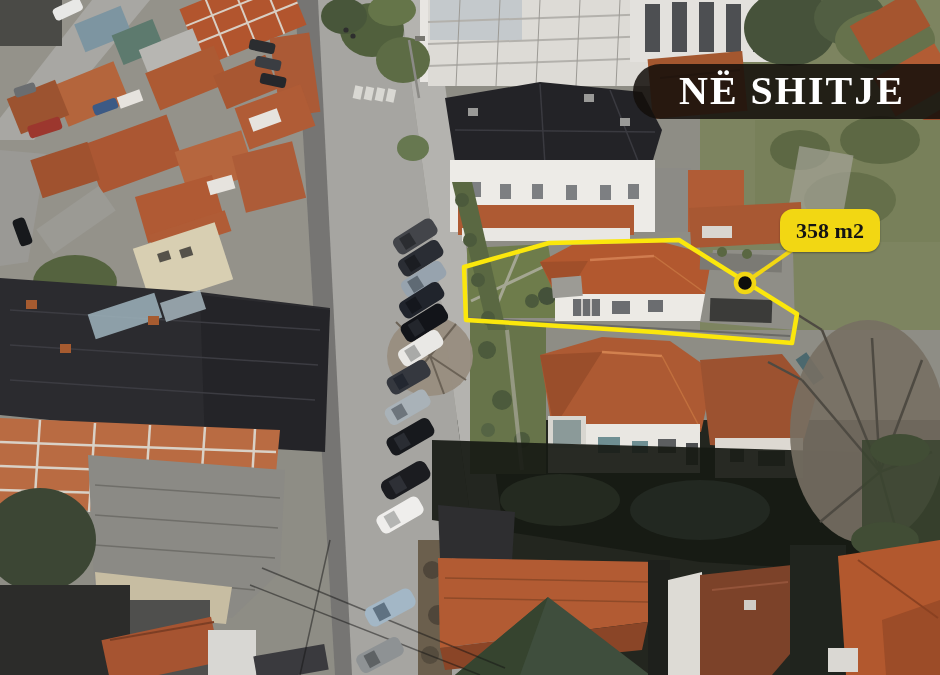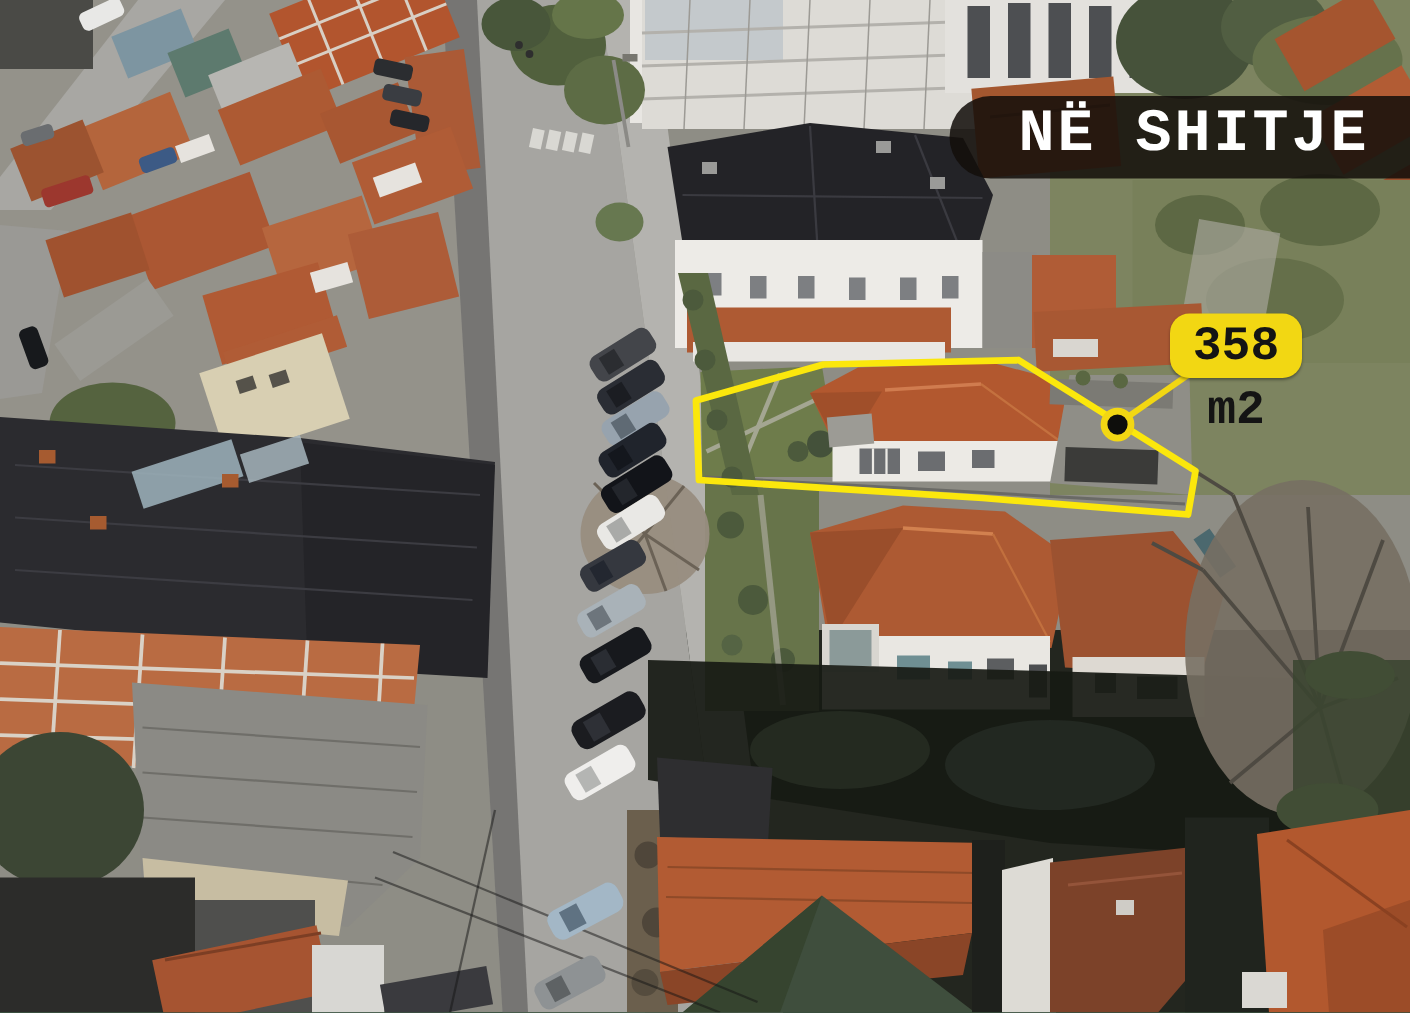--- a/index.html
+++ b/index.html
@@ -1,34 +1,34 @@
 <!DOCTYPE html>
 <html><head>
 <meta charset="utf-8">
 <style>
   html,body{margin:0;padding:0;background:#222;}
   .stage{
     position:relative;width:940px;height:675px;overflow:hidden;
-    font-family:Liberation Mono, monospace;
+    font-family:Liberation Serif, serif;
     background:#15803d;
   }
   .stage svg{position:absolute;left:0;top:0;display:block;}
   .banner{
     position:absolute;left:633px;top:64px;width:340px;height:55px;
     background:rgba(19,14,10,0.86);
     border-radius:28px;
     color:#fff;
     font-size:40px;font-weight:900;letter-spacing:2px;
     line-height:54px;padding-left:46px;box-sizing:border-box;
     white-space:nowrap;
   }
   .area-badge{
-    position:absolute;left:780px;top:209px;width:88px;height:43px;
+    position:absolute;left:780px;top:209px;width:100px;height:43px;
     background:#F2D713;border-radius:13px;
-    color:#141414;font-size:32px;font-weight:800;
+    color:#141414;font-size:22px;font-weight:800;
     text-align:center;line-height:43px;
     box-shadow:0 1px 2px rgba(0,0,0,0.35);
   }
 </style>
 </head>
 <body>
 
 <div class="stage">
 
 <svg width="940" height="675" viewBox="0 0 940 675">

